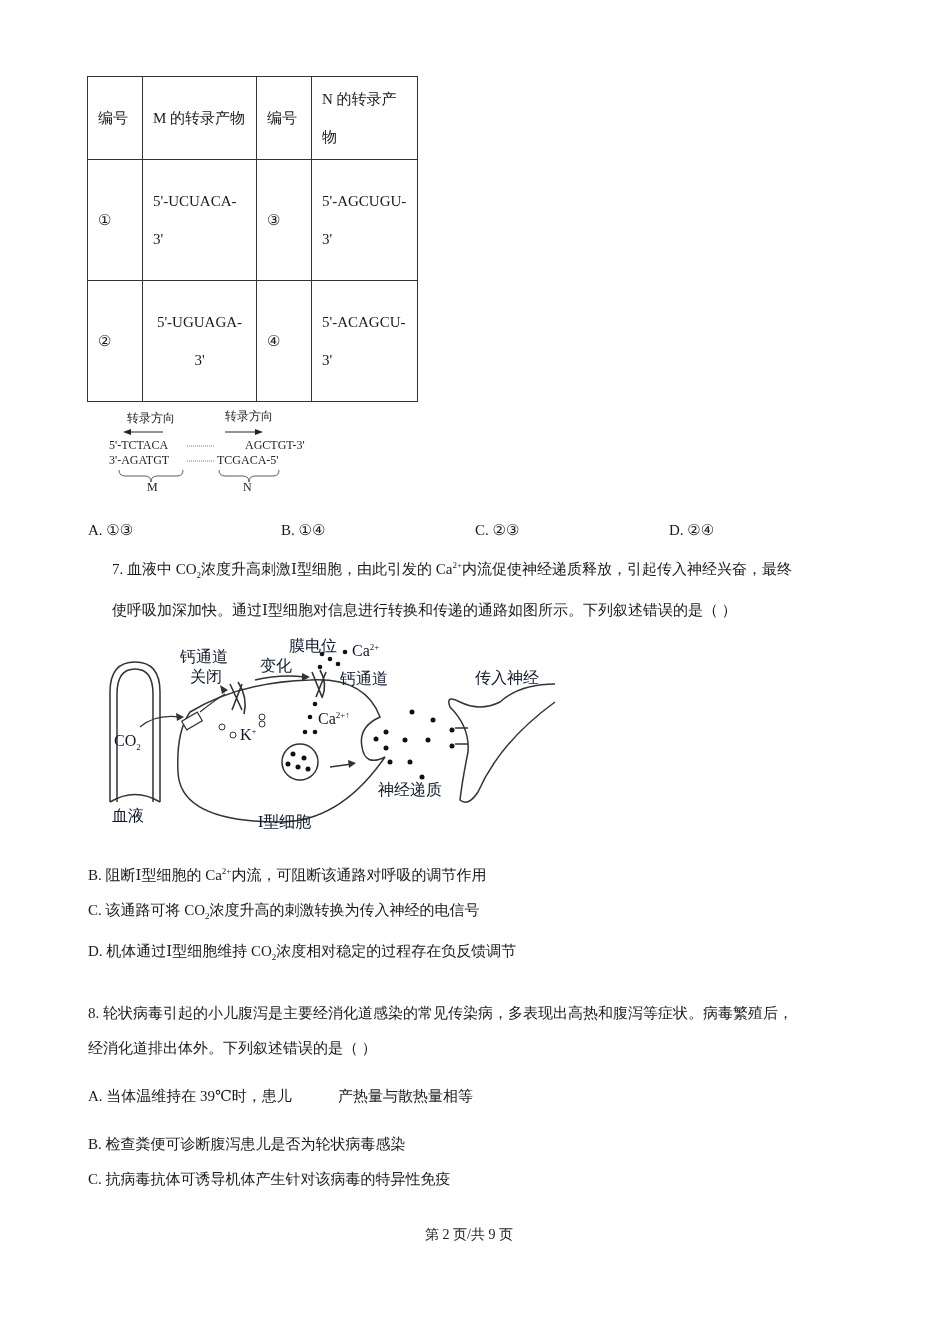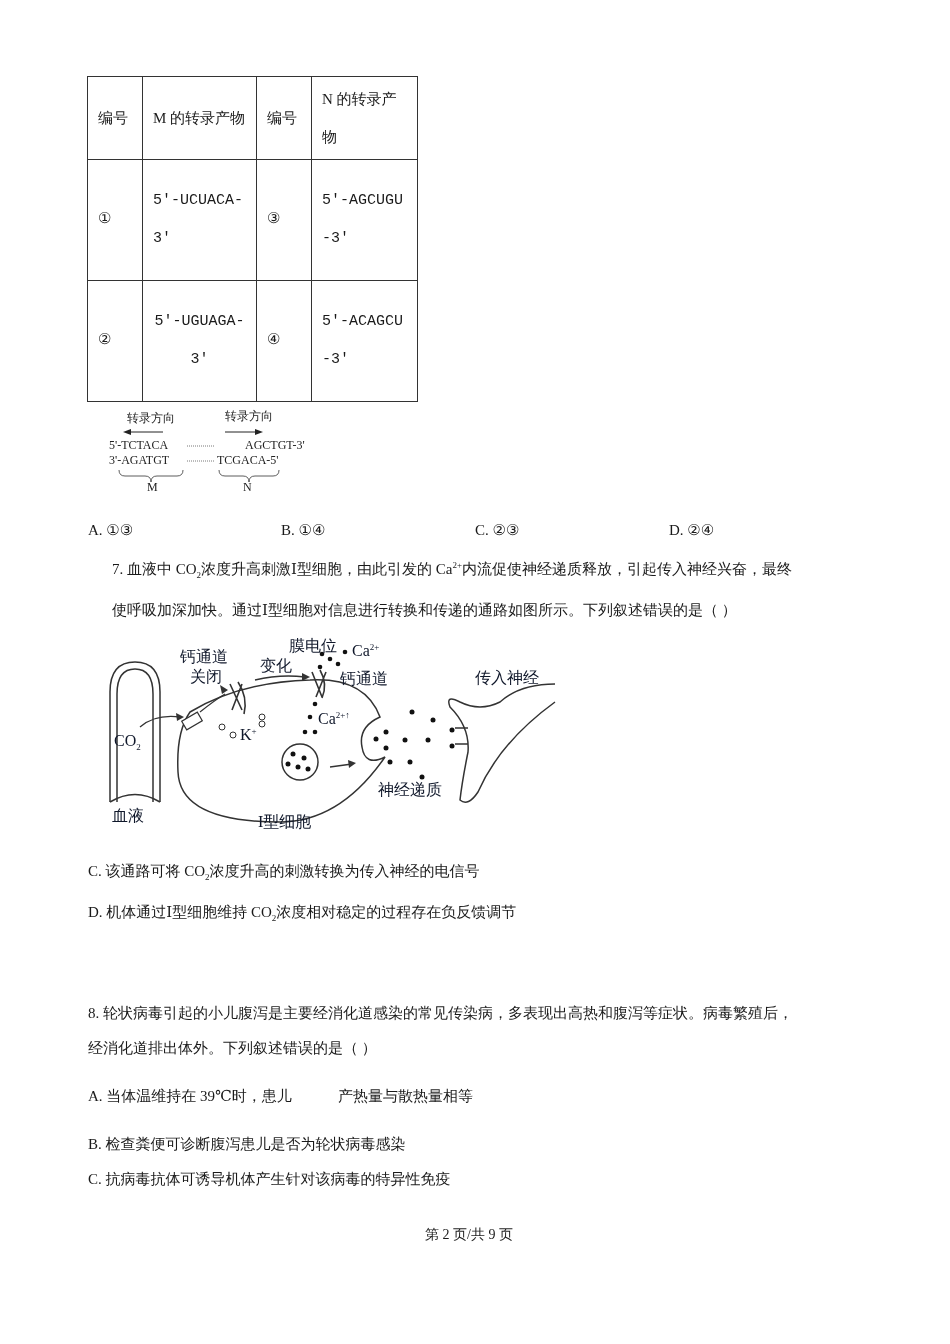--- a/index.html
+++ b/index.html
@@ -12,21 +12,21 @@
     position: absolute; left: 87px; top: 76px; border-collapse: collapse;
     font-size: 15px; line-height: 38px;
   }
   table.rt td {
     border: 1.5px solid #333; vertical-align: middle; padding: 0 10px;
   }
   .c1 { width: 34px; height: 82px; }
   .c2 { width: 93px; }
   .c3 { width: 34px; }
   .c4 { width: 85px; }
-  .row2 td, .row3 td { height: 120px; font-family: Liberation Mono, monospace; }
+  .row2 td, .row3 td { height: 120px; }
   .para { font-size: 15px; line-height: 35px; left: 88px; width: 780px; }
   sub, sup { font-size: 9px; }
   .opt { position: absolute; font-size: 15px; }
   .footer { font-size: 14px; }
   .dna { font-size: 12px; font-family: "Liberation Serif", serif; color: #222; }
 </style>
 </head>
 <body>
 
 <table class="rt">
@@ -155,20 +155,21 @@
   <span class="abs" style="left:14px; top:100px; font-size:16px;"><span>CO</span><sub>2</sub></span>
   <span class="abs" style="left:140px; top:94px; font-size:16px;"><span>K</span><sup>+</sup></span>
   <span class="abs" style="left:218px; top:78px; font-size:16px;"><span>Ca</span><sup>2+↑</sup></span>
   <span class="abs" style="left:375px; top:36px; font-size:16px;">传入神经</span>
   <span class="abs" style="left:278px; top:148px; font-size:16px;">神经递质</span>
   <span class="abs" style="left:12px; top:174px; font-size:16px;">血液</span>
   <span class="abs" style="left:158px; top:180px; font-size:16px;">I型细胞</span>
 </div>
 
 <div class="abs para" style="top:854px;">
+  <div><span>B.</span> <span>阻断Ⅰ型细胞的 Ca</span><sup>2+</sup><span>内流，可阻断该通路对呼吸的调节作用</span></div>
   <div><span>C.</span> <span>该通路可将 CO</span><sub>2</sub><span>浓度升高的刺激转换为传入神经的电信号</span></div>
   <div><span>D.</span> <span>机体通过Ⅰ型细胞维持 CO</span><sub>2</sub><span>浓度相对稳定的过程存在负反馈调节</span></div>
 </div>
 
 <div class="abs para" style="top:996px;">
   <div>8. 轮状病毒引起的小儿腹泻是主要经消化道感染的常见传染病，多表现出高热和腹泻等症状。病毒繁殖后，</div>
   <div>经消化道排出体外。下列叙述错误的是（    ）</div>
 </div>
 <div class="opt" style="left:88px; top:1087px;"><span>A.</span> <span>当体温维持在 39℃时，患儿</span><span style="display:inline-block; width:46px;"></span><span>产热量与散热量相等</span></div>
 <div class="opt" style="left:88px; top:1135px;"><span>B.</span> <span>检查粪便可诊断腹泻患儿是否为轮状病毒感染</span></div>

